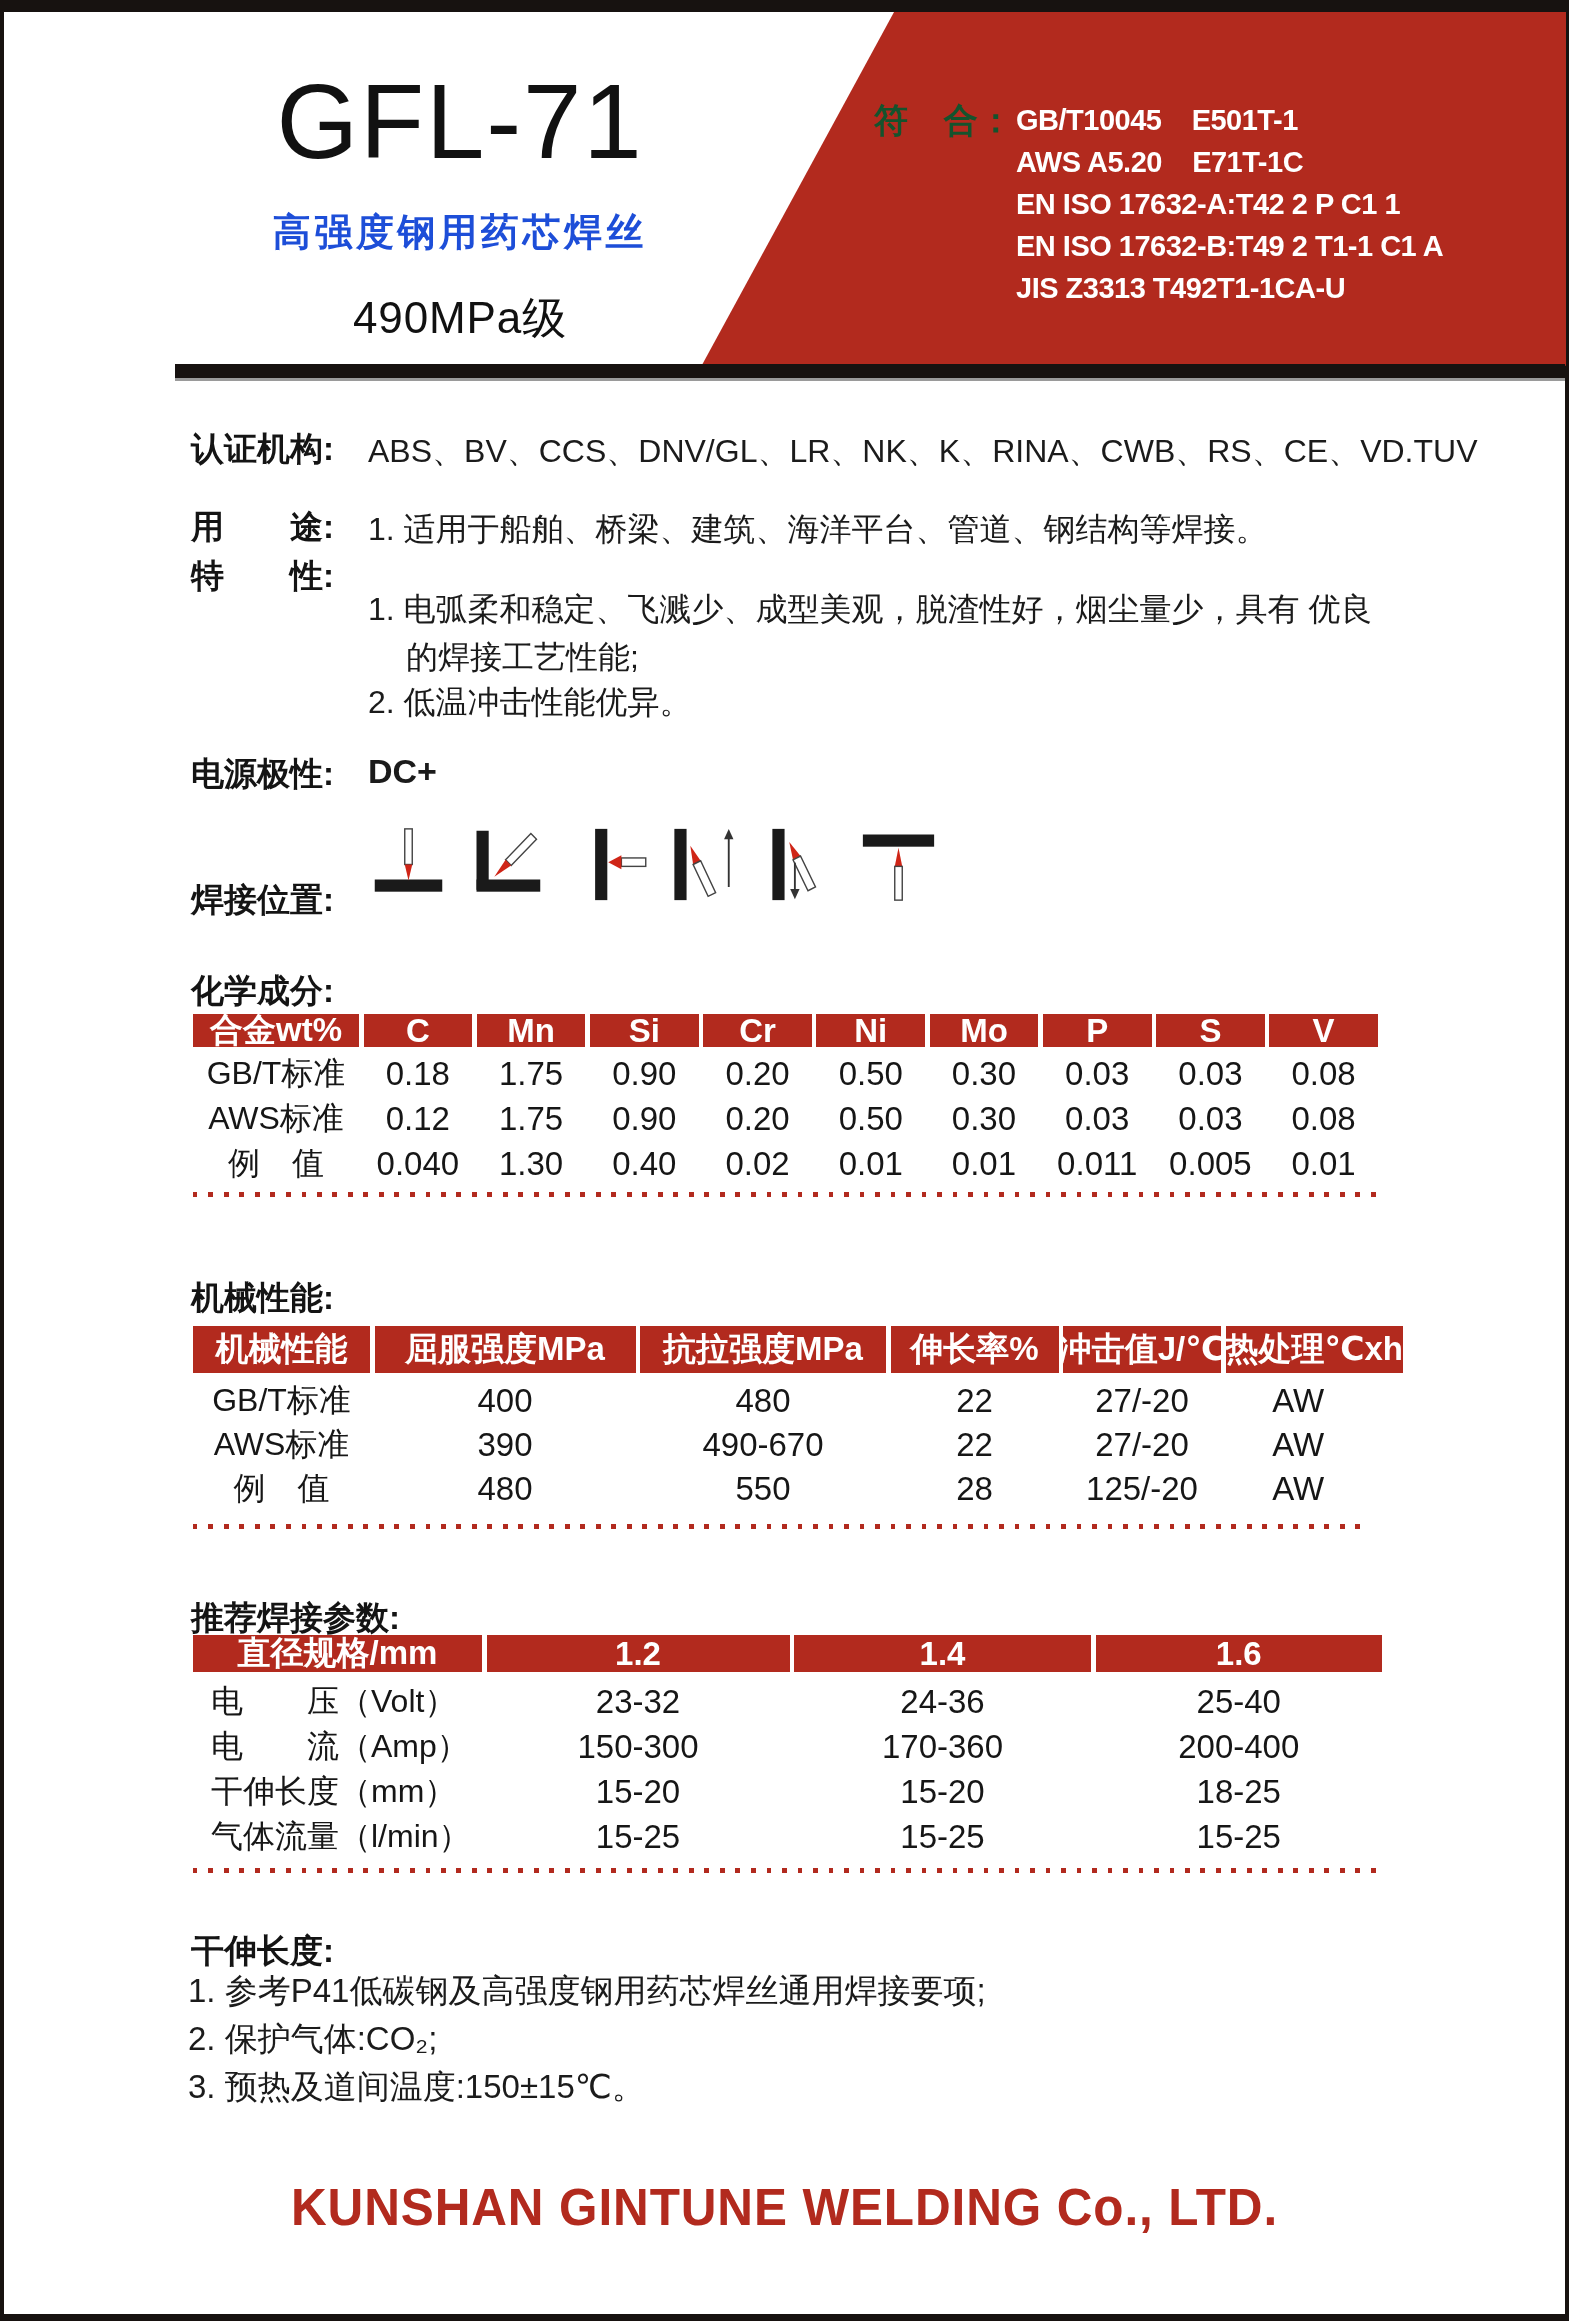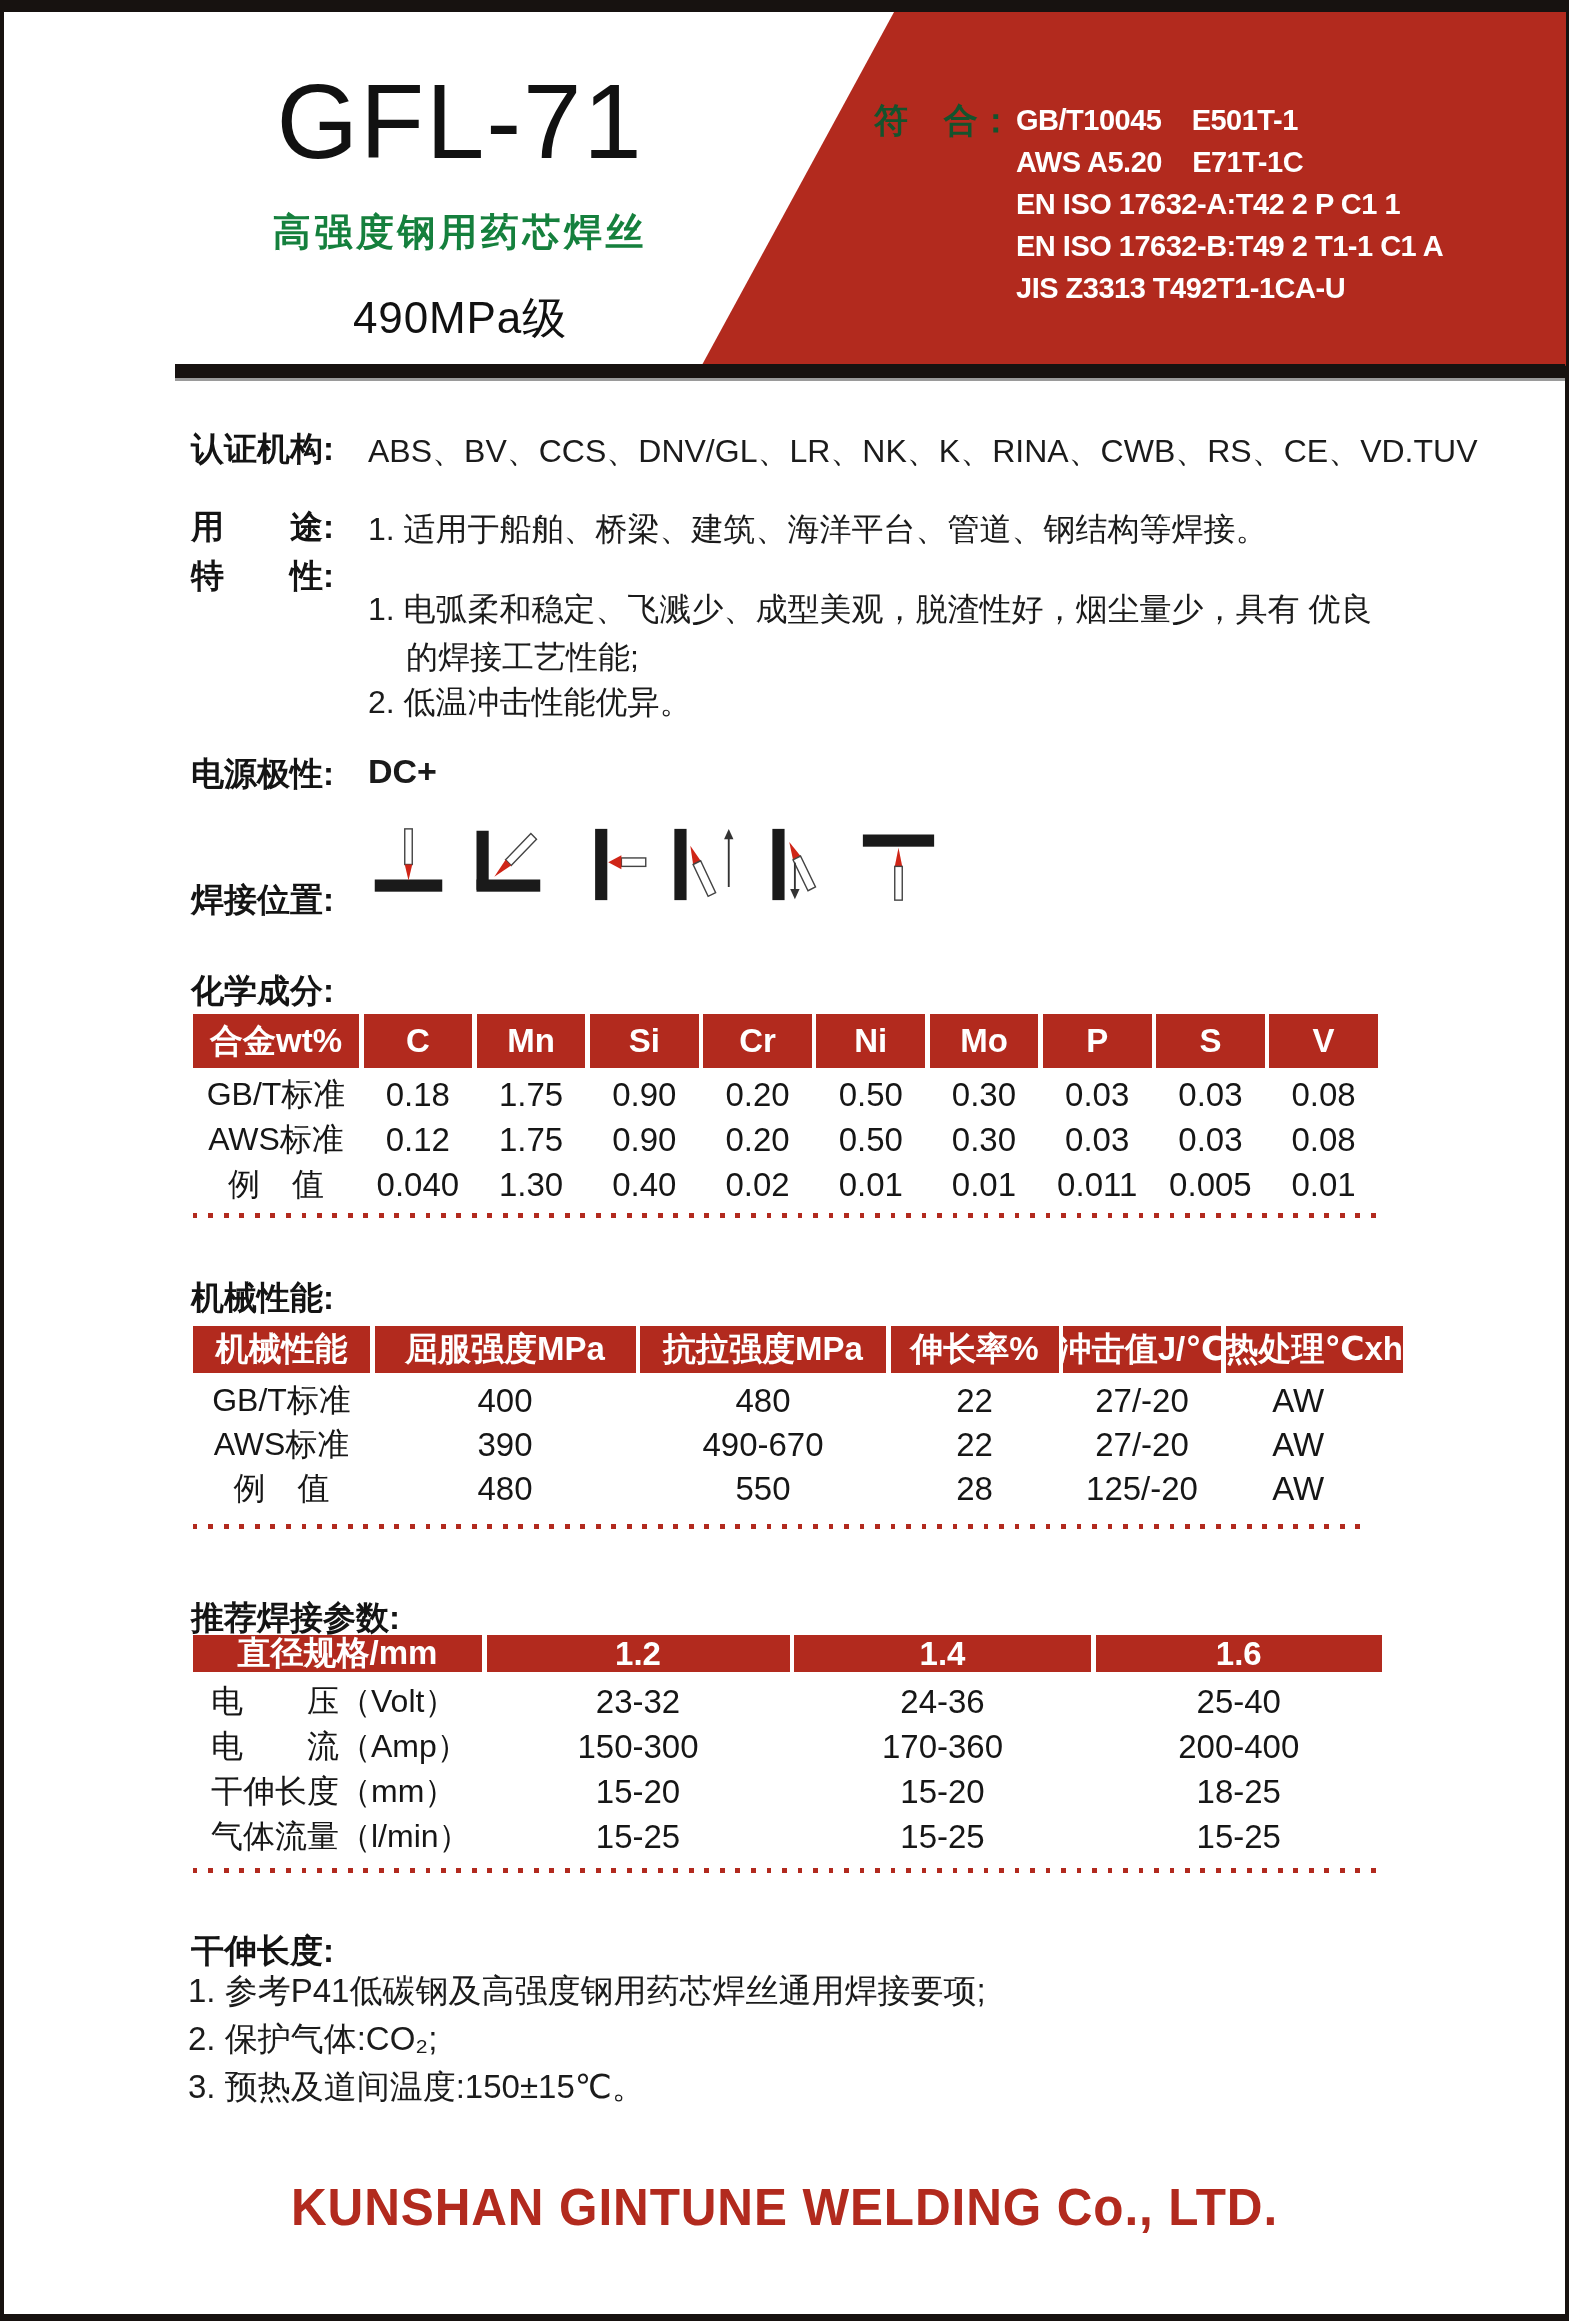--- a/index.html
+++ b/index.html
@@ -25,21 +25,21 @@
     clip-path:polygon(57.1% 0,100% 0,100% 100%,44.8% 100%);
   }
   .header-bar{position:absolute;top:364px;left:175px;right:3.6px;height:14.5px;background:var(--ink);}
   .header-bar-shadow{position:absolute;top:378px;left:175px;right:3.6px;height:2.7px;background:#9a9a9a;}
   .product-title{
     position:absolute;left:142px;top:69px;width:636px;text-align:center;
     font-size:105px;font-weight:400;letter-spacing:1.8px;line-height:1;color:#111;
   }
   .product-subtitle{
     position:absolute;left:142px;top:207px;width:636px;text-align:center;
-    font-size:38px;font-weight:700;letter-spacing:3.6px;color:#15803d;
+    font-size:38px;font-weight:700;letter-spacing:3.6px;color:#1d4ed8;
   }
   .product-grade{
     position:absolute;left:142px;top:289px;width:636px;text-align:center;
     font-size:44px;font-weight:400;letter-spacing:0.9px;color:#111;
   }
   .banner-label{
     position:absolute;left:874px;top:98px;color:#14532d;
     font-size:34px;font-weight:700;white-space:pre;letter-spacing:0.9px;
   }
   .banner-lines{
@@ -63,21 +63,21 @@
   .sec-title-chem{top:969px;} .sec-title-mech{top:1276px;} .sec-title-param{top:1596px;} .sec-title-notes{top:1929px;}
   .table{position:absolute;left:193px;}
   .table-chem{top:1014px;width:1185px;}
   .table-mech{top:1326px;width:1178px;}
   .table-param{top:1635px;width:1189px;}
   .t-head{display:grid;column-gap:4.5px;}
   .t-hcell{
     background:var(--red);color:#fff;font-weight:700;font-size:33px;
     display:flex;align-items:center;justify-content:center;white-space:nowrap;
   }
-  .table-chem .t-hcell{height:54px;}
+  .table-chem .t-hcell{height:33px;}
   .table-mech .t-hcell{height:47px;}
   .table-param .t-hcell{height:37px;}
   .t-body{display:block;}
   .table-chem .t-body{margin-top:4.5px;}
   .table-mech .t-body{margin-top:6.4px;}
   .table-param .t-body{margin-top:7.3px;}
   .t-row{display:grid;column-gap:4.5px;}
   .table-chem .t-row{height:45px;}
   .table-mech .t-row{height:44px;}
   .table-param .t-row{height:45px;}

